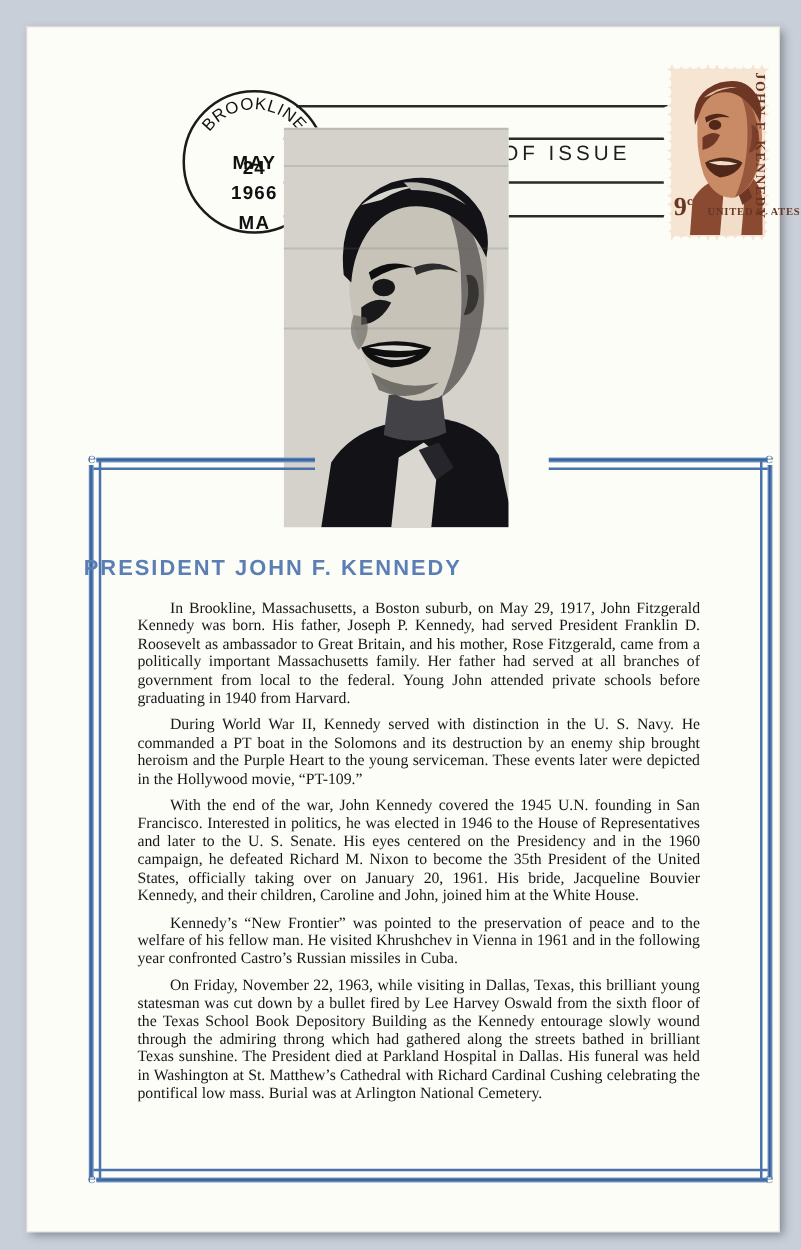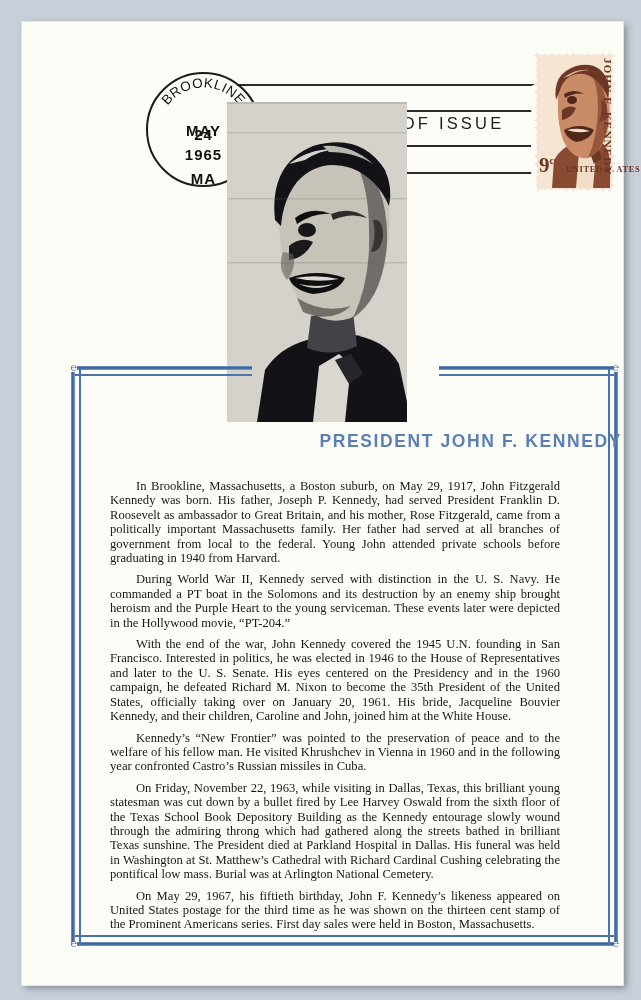--- a/index.html
+++ b/index.html
@@ -78,22 +78,22 @@
   
   #frame{position:absolute;left:45px;top:340px;width:555px;height:588px;}
   .fr-line{position:absolute;background:#4a72ab;}
   .fr-thick{background:linear-gradient(180deg,#7c9dc9 0%,#2f5a96 45%,#7ea0cb 100%);}
   .fr-thickv{background:linear-gradient(90deg,#7c9dc9 0%,#2f5a96 45%,#7ea0cb 100%);}
   .fr-orn{position:absolute;width:9px;height:9px;color:#4a72ab;
           font-family:"Liberation Serif", serif;font-size:11px;line-height:9px;text-align:center;}
 
   
   #title{
-    position:absolute;left:45px;top:409px;width:555px;
-    text-align:right;
+    position:absolute;left:45px;top:422px;width:555px;
+    text-align:left;
     font-family:"Liberation Sans", sans-serif;
     font-size:17.5px;font-weight:700;letter-spacing:1.6px;
     color:#5b7fb5;
   }
   #body{
     position:absolute;left:88px;top:457px;width:466px;
     font-family:"Liberation Serif", serif;
     font-size:12.6px;line-height:14.4px;
     color:#17171a;
     text-align:justify;
@@ -120,21 +120,21 @@
       <svg id="pm-arc" viewBox="0 0 111 111">
         <defs>
           <path id="arcpath" d="M 11,58 A 44.5,44.5 0 0 1 100,58"></path>
         </defs>
         <text>
           <textPath href="#arcpath" startOffset="50%" text-anchor="middle">BROOKLINE</textPath>
         </text>
       </svg>
       <div class="pm-line" id="pm-month">MAY</div>
       <div class="pm-line" id="pm-day">24</div>
-      <div class="pm-line" id="pm-year">1965</div>
+      <div class="pm-line" id="pm-year">1966</div>
       <div class="pm-line" id="pm-state">MA</div>
     </div>
 
     <div id="photo">
       <svg width="180" height="320" viewBox="0 0 180 320">
         <rect width="180" height="320" fill="#eceae2"></rect>
 
         <path d="M30 320 L38 268 Q52 246 80 238 L120 232 Q158 236 172 262 L180 300 L180 320 Z" fill="#16161a"></path>
         <path d="M86 320 L92 264 L112 252 L124 262 L118 320 Z" fill="#f2f0e8"></path>
         <path d="M108 258 L124 252 L136 272 L122 282 Z" fill="#2a2a30"></path>
@@ -286,21 +286,20 @@
       <div class="fr-orn" style="left:2px;top:1px;">℮</div>
       <div class="fr-orn" style="left:544px;top:1px;">℮</div>
       <div class="fr-orn" style="left:2px;top:577px;">℮</div>
       <div class="fr-orn" style="left:544px;top:577px;">℮</div>
     </div>
 
     <div id="title">PRESIDENT  JOHN  F.  KENNEDY</div>
 
     <div id="body">
       <p>In Brookline, Massachusetts, a Boston suburb, on May 29, 1917, John Fitzgerald Kennedy was born. His father, Joseph P. Kennedy, had served President Franklin D. Roosevelt as ambassador to Great Britain, and his mother, Rose Fitzgerald, came from a politically important Massachusetts family. Her father had served at all branches of government from local to the federal. Young John attended private schools before graduating in 1940 from Harvard.</p>
-      <p>During World War II, Kennedy served with distinction in the U. S. Navy. He commanded a PT boat in the Solomons and its destruction by an enemy ship brought heroism and the Purple Heart to the young serviceman. These events later were depicted in the Hollywood movie, “PT-204.”</p>
+      <p>During World War II, Kennedy served with distinction in the U. S. Navy. He commanded a PT boat in the Solomons and its destruction by an enemy ship brought heroism and the Purple Heart to the young serviceman. These events later were depicted in the Hollywood movie, “PT-109.”</p>
       <p>With the end of the war, John Kennedy covered the 1945 U.N. founding in San Francisco. Interested in politics, he was elected in 1946 to the House of Representatives and later to the U. S. Senate. His eyes centered on the Presidency and in the 1960 campaign, he defeated Richard M. Nixon to become the 35th President of the United States, officially taking over on January 20, 1961. His bride, Jacqueline Bouvier Kennedy, and their children, Caroline and John, joined him at the White House.</p>
-      <p>Kennedy’s “New Frontier” was pointed to the preservation of peace and to the welfare of his fellow man. He visited Khrushchev in Vienna in 1960 and in the following year confronted Castro’s Russian missiles in Cuba.</p>
+      <p>Kennedy’s “New Frontier” was pointed to the preservation of peace and to the welfare of his fellow man. He visited Khrushchev in Vienna in 1961 and in the following year confronted Castro’s Russian missiles in Cuba.</p>
       <p>On Friday, November 22, 1963, while visiting in Dallas, Texas, this brilliant young statesman was cut down by a bullet fired by Lee Harvey Oswald from the sixth floor of the Texas School Book Depository Building as the Kennedy entourage slowly wound through the admiring throng which had gathered along the streets bathed in brilliant Texas sunshine. The President died at Parkland Hospital in Dallas. His funeral was held in Washington at St. Matthew’s Cathedral with Richard Cardinal Cushing celebrating the pontifical low mass. Burial was at Arlington National Cemetery.</p>
-      <p>On May 29, 1967, his fiftieth birthday, John F. Kennedy’s likeness appeared on United States postage for the third time as he was shown on the thirteen cent stamp of the Prominent Americans series. First day sales were held in Boston, Massachusetts.</p>
     </div>
 
   </div>
 </div>
 
 </body></html>

